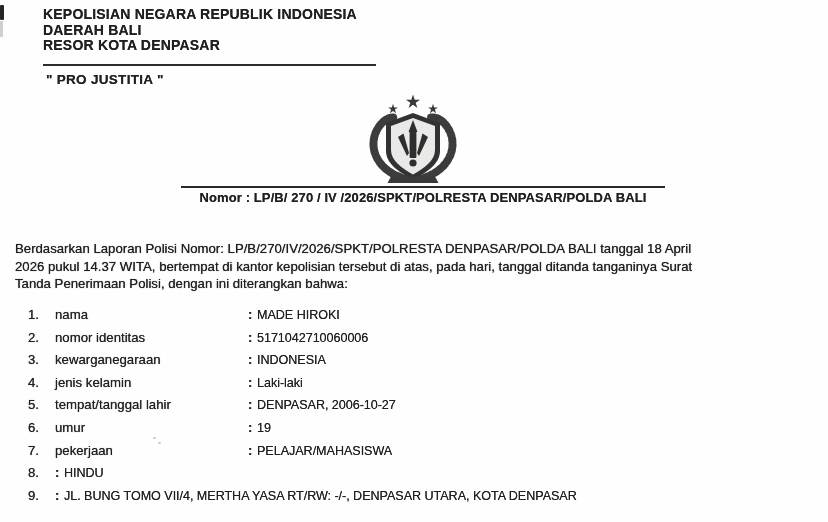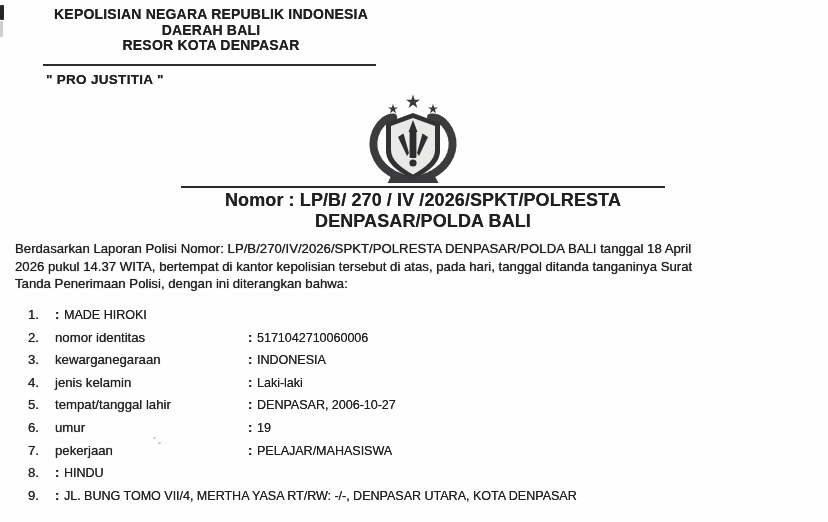--- a/index.html
+++ b/index.html
@@ -15,21 +15,21 @@
   .corner-mark{position:absolute;left:0;top:5px;width:4px;height:15px;background:#262628;border-radius:1px;}
   .corner-mark2{position:absolute;left:0;top:21px;width:3px;height:16px;background:#8a8a8c;opacity:.4;}
   .smudge{position:absolute;left:153px;top:437px;width:10px;height:8px;}
   .smudge i{position:absolute;background:#9a9a9c;border-radius:50%;opacity:.55;}
   .smudge i:first-child{left:0;top:0;width:3px;height:2px;}
   .smudge i:last-child{left:5px;top:5px;width:3px;height:2px;}
 
   
   .letterhead{
     position:absolute;left:43px;top:7px;width:336px;
-    text-align:center;font-weight:bold;font-size:14px;line-height:15.5px;
+    text-align:left;font-weight:bold;font-size:14px;line-height:15.5px;
     letter-spacing:0.2px;
     text-shadow:0 0 0.6px rgba(28,28,30,.8);
   }
   .letterhead-rule{position:absolute;left:43px;top:64px;width:333px;height:2.4px;background:#2c2c2e;}
   .motto{
     position:absolute;left:46px;top:72px;
     font-weight:bold;font-size:13.5px;letter-spacing:0.3px;
     text-shadow:0 0 0.6px rgba(28,28,30,.8);
   }
 
@@ -37,21 +37,21 @@
   .emblem{position:absolute;left:357px;top:93px;width:112px;height:92px;}
 
   
   .title-block{position:absolute;left:181px;top:185px;width:484px;text-align:center;}
   .doc-title{
     display:inline-block;font-weight:bold;font-size:14px;letter-spacing:0.3px;
     text-shadow:0 0 0.6px rgba(28,28,30,.8);
   }
   .title-underline{width:484px;height:2.2px;background:#29292b;margin-top:1px;}
   .doc-number{
-    font-weight:bold;font-size:18px;margin-top:2px;letter-spacing:0.1px;
+    font-weight:bold;font-size:13px;margin-top:2px;letter-spacing:0.1px;
     text-shadow:0 0 0.5px rgba(28,28,30,.75);
   }
 
   
   .intro{
     position:absolute;left:15px;top:240px;width:810px;
     font-size:13.2px;line-height:17.6px;font-weight:400;
     text-shadow:0 0 0.75px rgba(32,32,34,.9);
     white-space:nowrap;
   }
@@ -123,20 +123,21 @@
   <div class="intro">
     <div>Berdasarkan Laporan Polisi Nomor: LP/B/270/IV/2026/SPKT/POLRESTA DENPASAR/POLDA BALI tanggal 18 April</div>
     <div>2026 pukul 14.37 WITA, bertempat di kantor kepolisian tersebut di atas, pada hari, tanggal ditanda tanganinya Surat</div>
     <div>Tanda Penerimaan Polisi, dengan ini diterangkan bahwa:</div>
   </div>
 
   <div class="details">
 
     <div class="row">
       <span class="no">1.</span>
+      <span class="lab">nama</span>
       <span class="colon">:</span>
       <span class="val">MADE HIROKI</span>
     </div>
 
     <div class="row">
       <span class="no">2.</span>
       <span class="lab">nomor identitas</span>
       <span class="colon">:</span>
       <span class="val">5171042710060006</span>
     </div>

